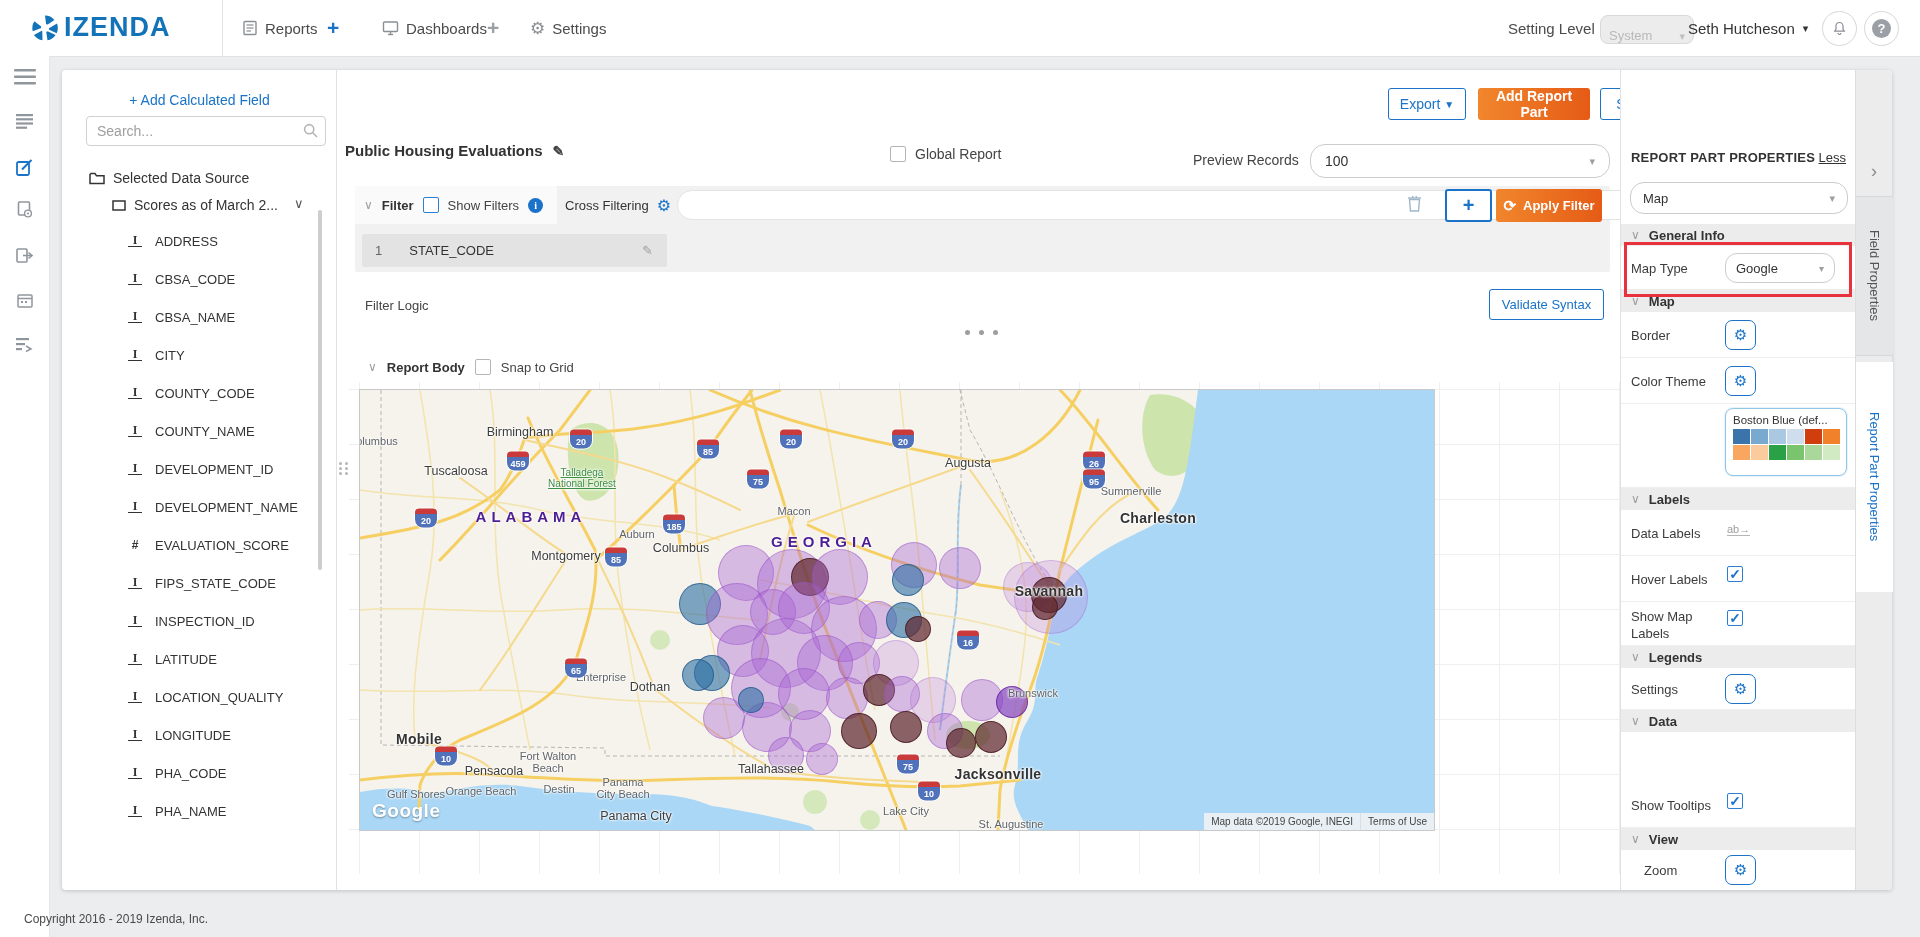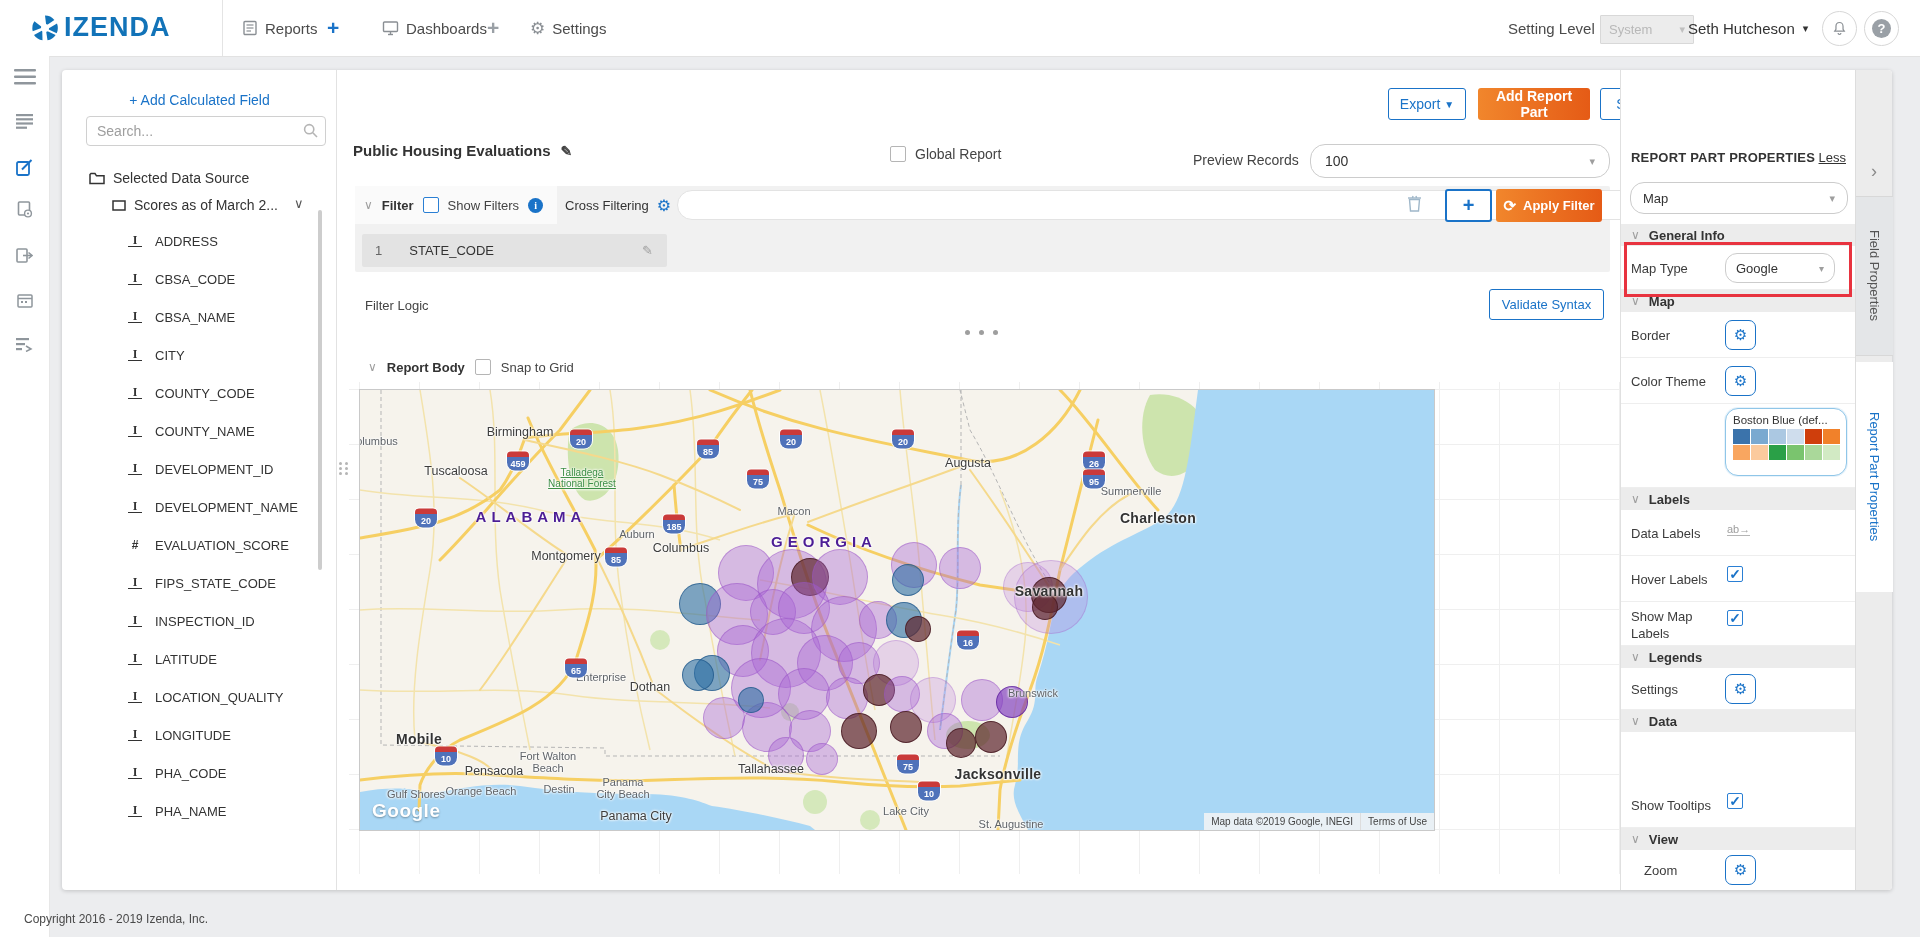--- a/index.html
+++ b/index.html
@@ -8,21 +8,21 @@
   .topnav{position:absolute;left:0;top:0;width:1920px;height:56px;background:#fff;border-bottom:1px solid #e2e2e2;}
   .logo{position:absolute;left:30px;top:12px;display:flex;align-items:center;gap:4px;color:#1273b8;}
   .logo-text{font-size:27px;font-weight:bold;letter-spacing:1px;}
   .nav-divider{position:absolute;left:222px;top:0;width:1px;height:56px;background:#e4e4e4;}
   .nav-item{position:absolute;top:0;height:56px;display:flex;align-items:center;gap:7px;font-size:15px;color:#4b4b4b;cursor:pointer;}
   .nav-plus{position:absolute;top:0;height:56px;display:flex;align-items:center;font-size:21px;font-weight:bold;}
   .nav-plus.blue{color:#1a73c8;}
   .nav-plus.gray{color:#9aa0a6;}
   .gear-glyph{color:#8a8f94;font-size:17px;}
   .setting-level{position:absolute;left:1508px;top:0;height:56px;display:flex;align-items:center;font-size:15px;color:#4b4b4b;}
-  .system-dd{position:absolute;left:1600px;top:15px;width:76px;height:27px;background:#ececec;border:1px solid #d8d8d8;border-radius:1px;color:#b8b8b8;font-size:13px;display:flex;align-items:center;padding:0 8px;}
+  .system-dd{position:absolute;left:1600px;top:15px;width:76px;height:27px;background:#ececec;border:1px solid #d8d8d8;border-radius:8px;color:#b8b8b8;font-size:13px;display:flex;align-items:flex-end;padding:0 8px;}
   .system-dd .caret{margin-left:auto;color:#c0c0c0;font-size:11px;}
   .user-menu{position:absolute;left:1688px;top:0;height:56px;display:flex;align-items:center;gap:8px;font-size:15px;color:#333;cursor:pointer;}
   .caret-dn{font-size:11px;color:#333;}
   .nav-circle{position:absolute;top:11px;width:33px;height:33px;border:1px solid #d7d7d7;border-radius:50%;display:flex;align-items:center;justify-content:center;cursor:pointer;background:#fff;}
   .help-inner{width:19px;height:19px;border-radius:50%;background:#9aa0a6;color:#fff;font-size:13px;font-weight:bold;display:flex;align-items:center;justify-content:center;}
   
   .rail{position:absolute;left:0;top:56px;width:49px;height:881px;background:#fff;border-right:1px solid #e7e7e7;}
   .rail-ic{position:absolute;left:0;width:49px;display:flex;justify-content:center;cursor:pointer;}
   
   .card{position:absolute;left:62px;top:70px;width:1830px;height:820px;background:#fff;border-radius:4px;box-shadow:0 1px 4px rgba(0,0,0,.18);}
@@ -40,21 +40,21 @@
   .tree-row{position:absolute;display:flex;align-items:center;gap:8px;font-size:14px;color:#333;cursor:pointer;}
   .tree-chev{position:absolute;left:232px;top:126px;color:#555;font-size:13px;cursor:pointer;}
   #fields-list{position:absolute;left:0;top:152px;width:260px;}
   .field-row{height:38px;display:flex;align-items:center;padding-left:66px;gap:13px;font-size:13px;color:#333;cursor:grab;}
   .ficon{width:14px;display:flex;justify-content:center;color:#333;font-size:12px;}
   .ficon.text{font-family:"Liberation Serif",serif;font-weight:bold;border-bottom:1px solid #333;line-height:11px;}
   .ficon.num{font-weight:bold;font-size:12px;}
   .ficon.date i{display:block;width:11px;height:8px;border:1.5px solid #444;border-top:4px solid #444;border-radius:1px;}
   .lp-scrollbar{position:absolute;left:256px;top:140px;width:4px;height:360px;background:#cdcdcd;border-radius:2px;}
   
-  .rpt-title{position:absolute;left:291px;top:72px;display:flex;align-items:flex-end;gap:10px;font-size:15px;font-weight:bold;color:#333;}
+  .rpt-title{position:absolute;left:283px;top:72px;display:flex;align-items:flex-end;gap:10px;font-size:15px;font-weight:bold;color:#333;}
   .pencil{color:#444;font-size:14px;cursor:pointer;}
   .cb{width:16px;height:16px;border:1px solid #2a7fd4;border-radius:2px;background:#fff;box-sizing:border-box;display:flex;align-items:center;justify-content:center;font-size:14px;font-weight:bold;color:#1a73c8;cursor:pointer;line-height:1;}
   .cb.gray{border-color:#b5b5b5;}
   .global-wrap{position:absolute;left:828px;top:76px;display:flex;align-items:center;gap:9px;font-size:14px;color:#444;}
   .preview-label{position:absolute;left:1131px;top:82px;font-size:14px;color:#444;}
   .preview-dd{position:absolute;left:1248px;top:74px;width:300px;height:31px;border:1px solid #ccc;border-radius:15px;font-size:14px;color:#333;display:flex;align-items:center;padding:16px 14px;box-sizing:border-box;cursor:pointer;background:#fff;}
   .preview-dd .caret{margin-left:auto;color:#9e9e9e;font-size:11px;}
   
   .filter-block{position:absolute;left:293px;top:116px;width:1255px;height:86px;background:#f1f1f1;border-radius:2px;}
   .filter-tab{position:absolute;left:0;top:0;width:202px;height:38px;background:#fafafa;display:flex;align-items:center;gap:9px;padding-left:9px;box-sizing:border-box;}
@@ -115,21 +115,21 @@
   .part-dd .caret{margin-left:auto;color:#9e9e9e;font-size:11px;}
   .sec-row{position:absolute;left:0;width:235px;height:22px;background:#ececec;display:flex;align-items:center;gap:9px;padding-left:10px;box-sizing:border-box;}
   .sec-row b{font-size:13px;color:#333;}
   .prop-row{position:absolute;left:0;width:235px;border-bottom:1px solid #eee;box-sizing:border-box;}
   .prop-label{position:absolute;left:10px;font-size:13px;color:#3c3c3c;width:92px;line-height:17px;}
   .gear-btn{position:absolute;left:104px;width:31px;height:30px;border:1px solid #1a73c8;border-radius:7px;display:flex;align-items:center;justify-content:center;color:#1a73c8;font-size:15px;background:#fff;cursor:pointer;box-sizing:border-box;}
   .mini-dd{position:absolute;left:104px;width:110px;height:30px;border:1px solid #ccc;border-radius:12px;display:flex;align-items:center;padding:0 10px;font-size:13px;color:#333;box-sizing:border-box;background:#fff;cursor:pointer;}
   .mini-dd .caret{margin-left:auto;color:#9e9e9e;font-size:10px;}
   .prop-cb{position:absolute;left:106px;}
   .red-anno{position:absolute;left:3px;top:172px;width:222px;height:49px;border:3px solid #e8333f;z-index:5;pointer-events:none;}
-  .theme-box{position:absolute;left:104px;top:338px;width:120px;height:66px;border:1px solid #8fc6e8;border-radius:13px;background:#fff;box-shadow:0 0 0 1px #e8f3fb;cursor:pointer;}
+  .theme-box{position:absolute;left:104px;top:338px;width:120px;height:66px;border:1px solid #8fc6e8;border-radius:8px;background:#fff;box-shadow:0 0 0 1px #e8f3fb;cursor:pointer;}
   .theme-name{font-size:11.5px;color:#333;padding:5px 0 3px 7px;white-space:nowrap;overflow:hidden;}
   .theme-grid{display:grid;grid-template-columns:repeat(6,17px);grid-auto-rows:15px;gap:1px;padding-left:7px;}
   .theme-grid span{display:block;}
   .ab-icon{position:absolute;left:106px;font-size:11px;color:#9e9e9e;border-bottom:1px solid #b5b5b5;line-height:11px;cursor:pointer;}
   
   .side-tabs{position:absolute;left:1793px;top:0;width:37px;height:820px;background:#ececec;border-left:1px solid #ddd;box-sizing:border-box;border-radius:0 4px 4px 0;}
   .collapse-btn{position:absolute;left:6px;top:88px;width:24px;height:26px;color:#8a8a8a;font-size:18px;display:flex;align-items:center;justify-content:center;cursor:pointer;}
   .vtab{position:absolute;left:0;width:37px;writing-mode:vertical-rl;display:flex;align-items:center;justify-content:center;font-size:13px;cursor:pointer;box-sizing:border-box;}
   .vtab.inactive{top:126px;height:160px;color:#555;background:#e4e6e8;border-top:1px solid #d8d8d8;border-bottom:1px solid #d8d8d8;}
   .vtab.active{top:292px;height:230px;color:#1a73c8;background:#fff;}

